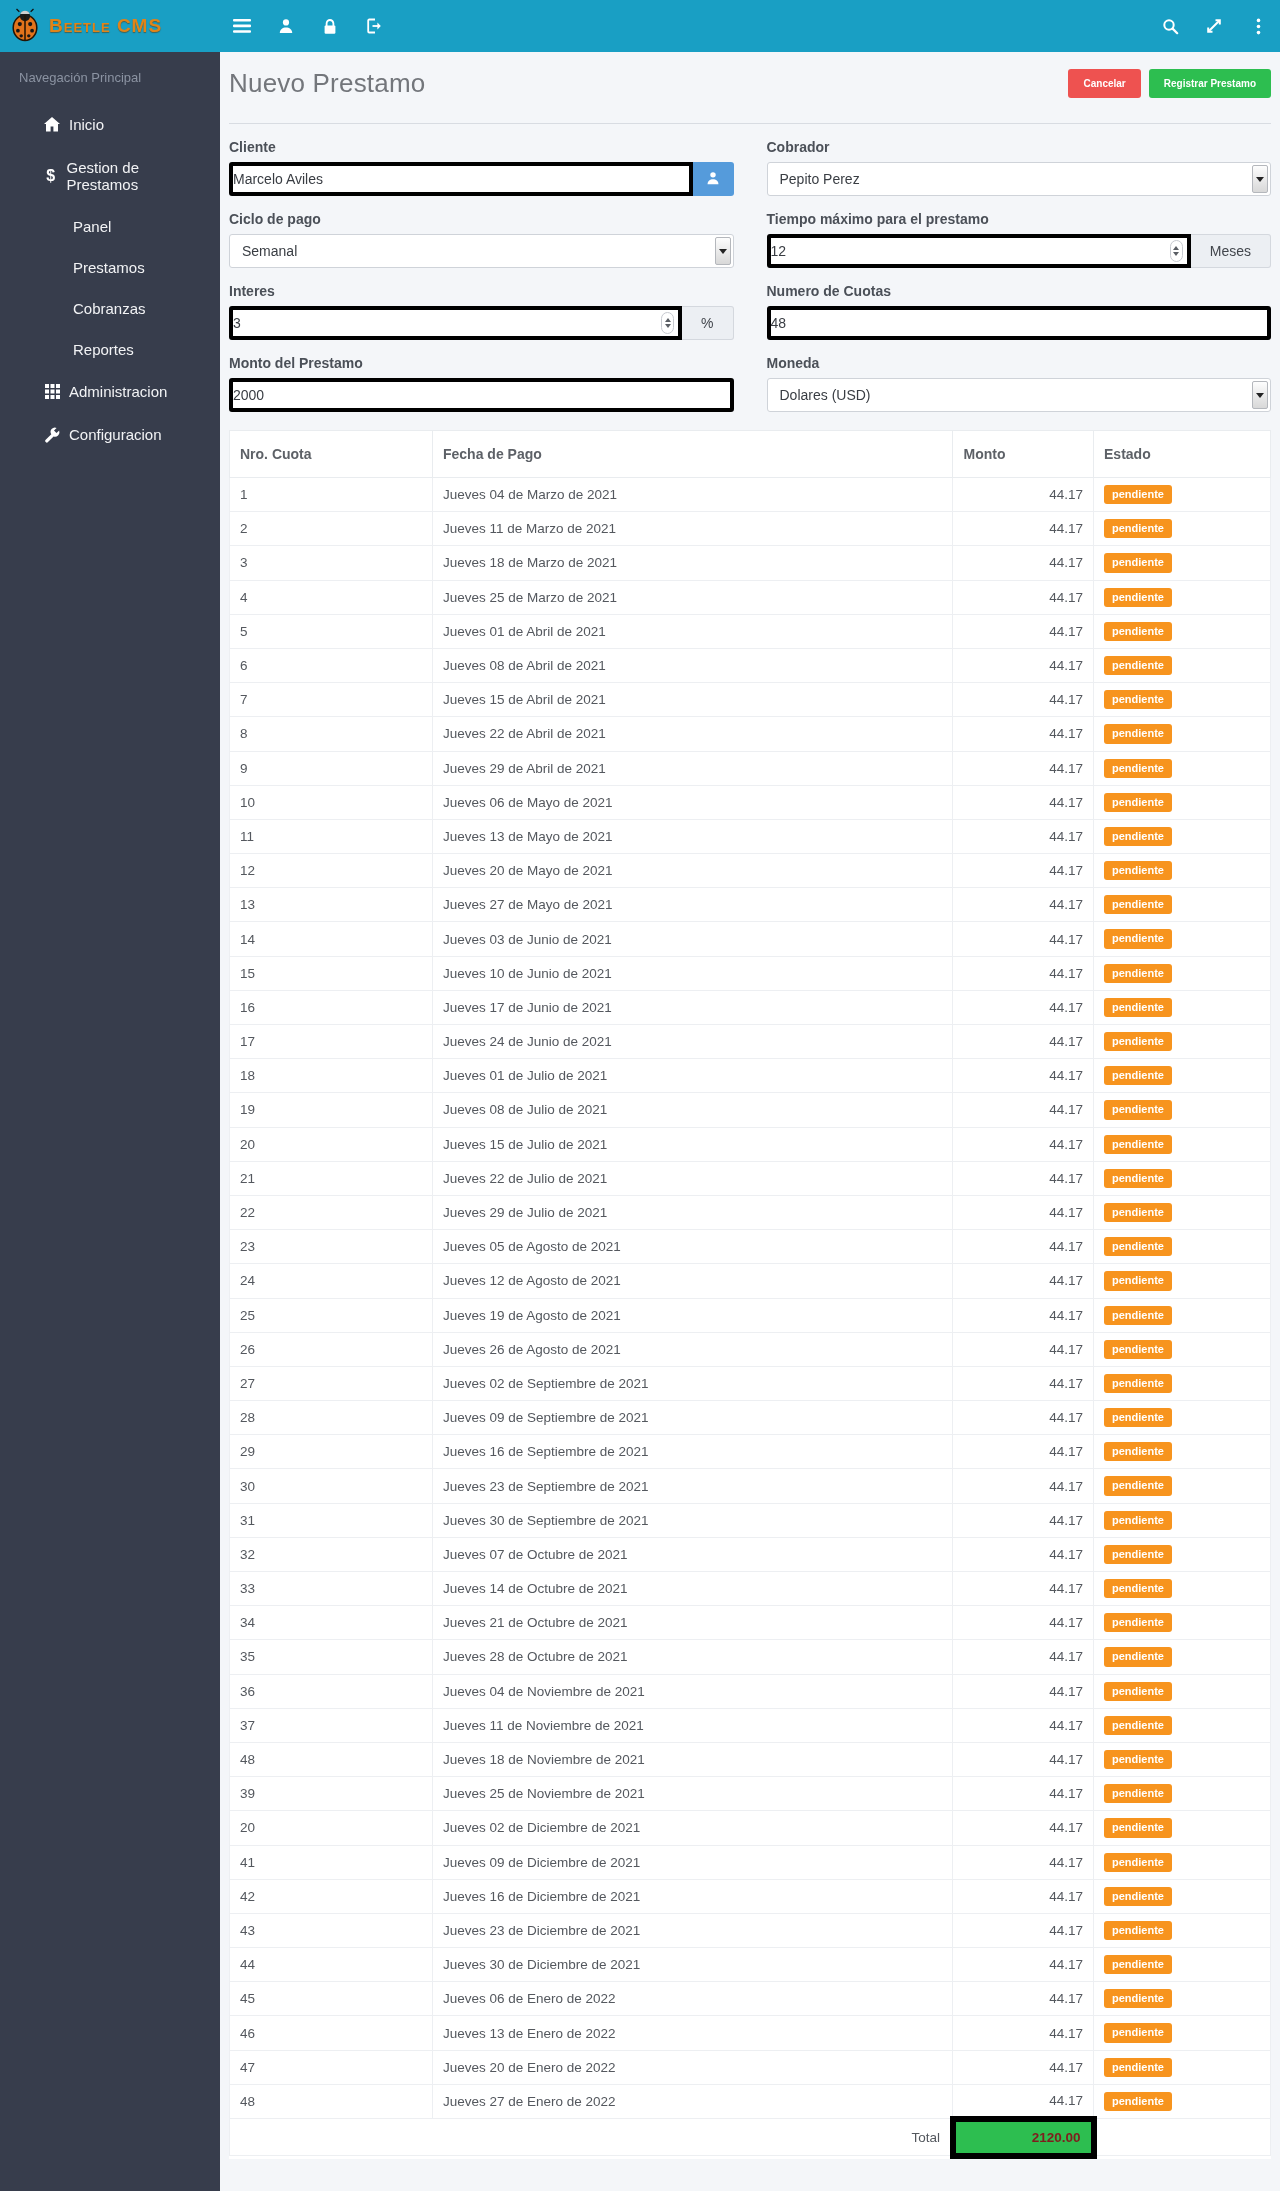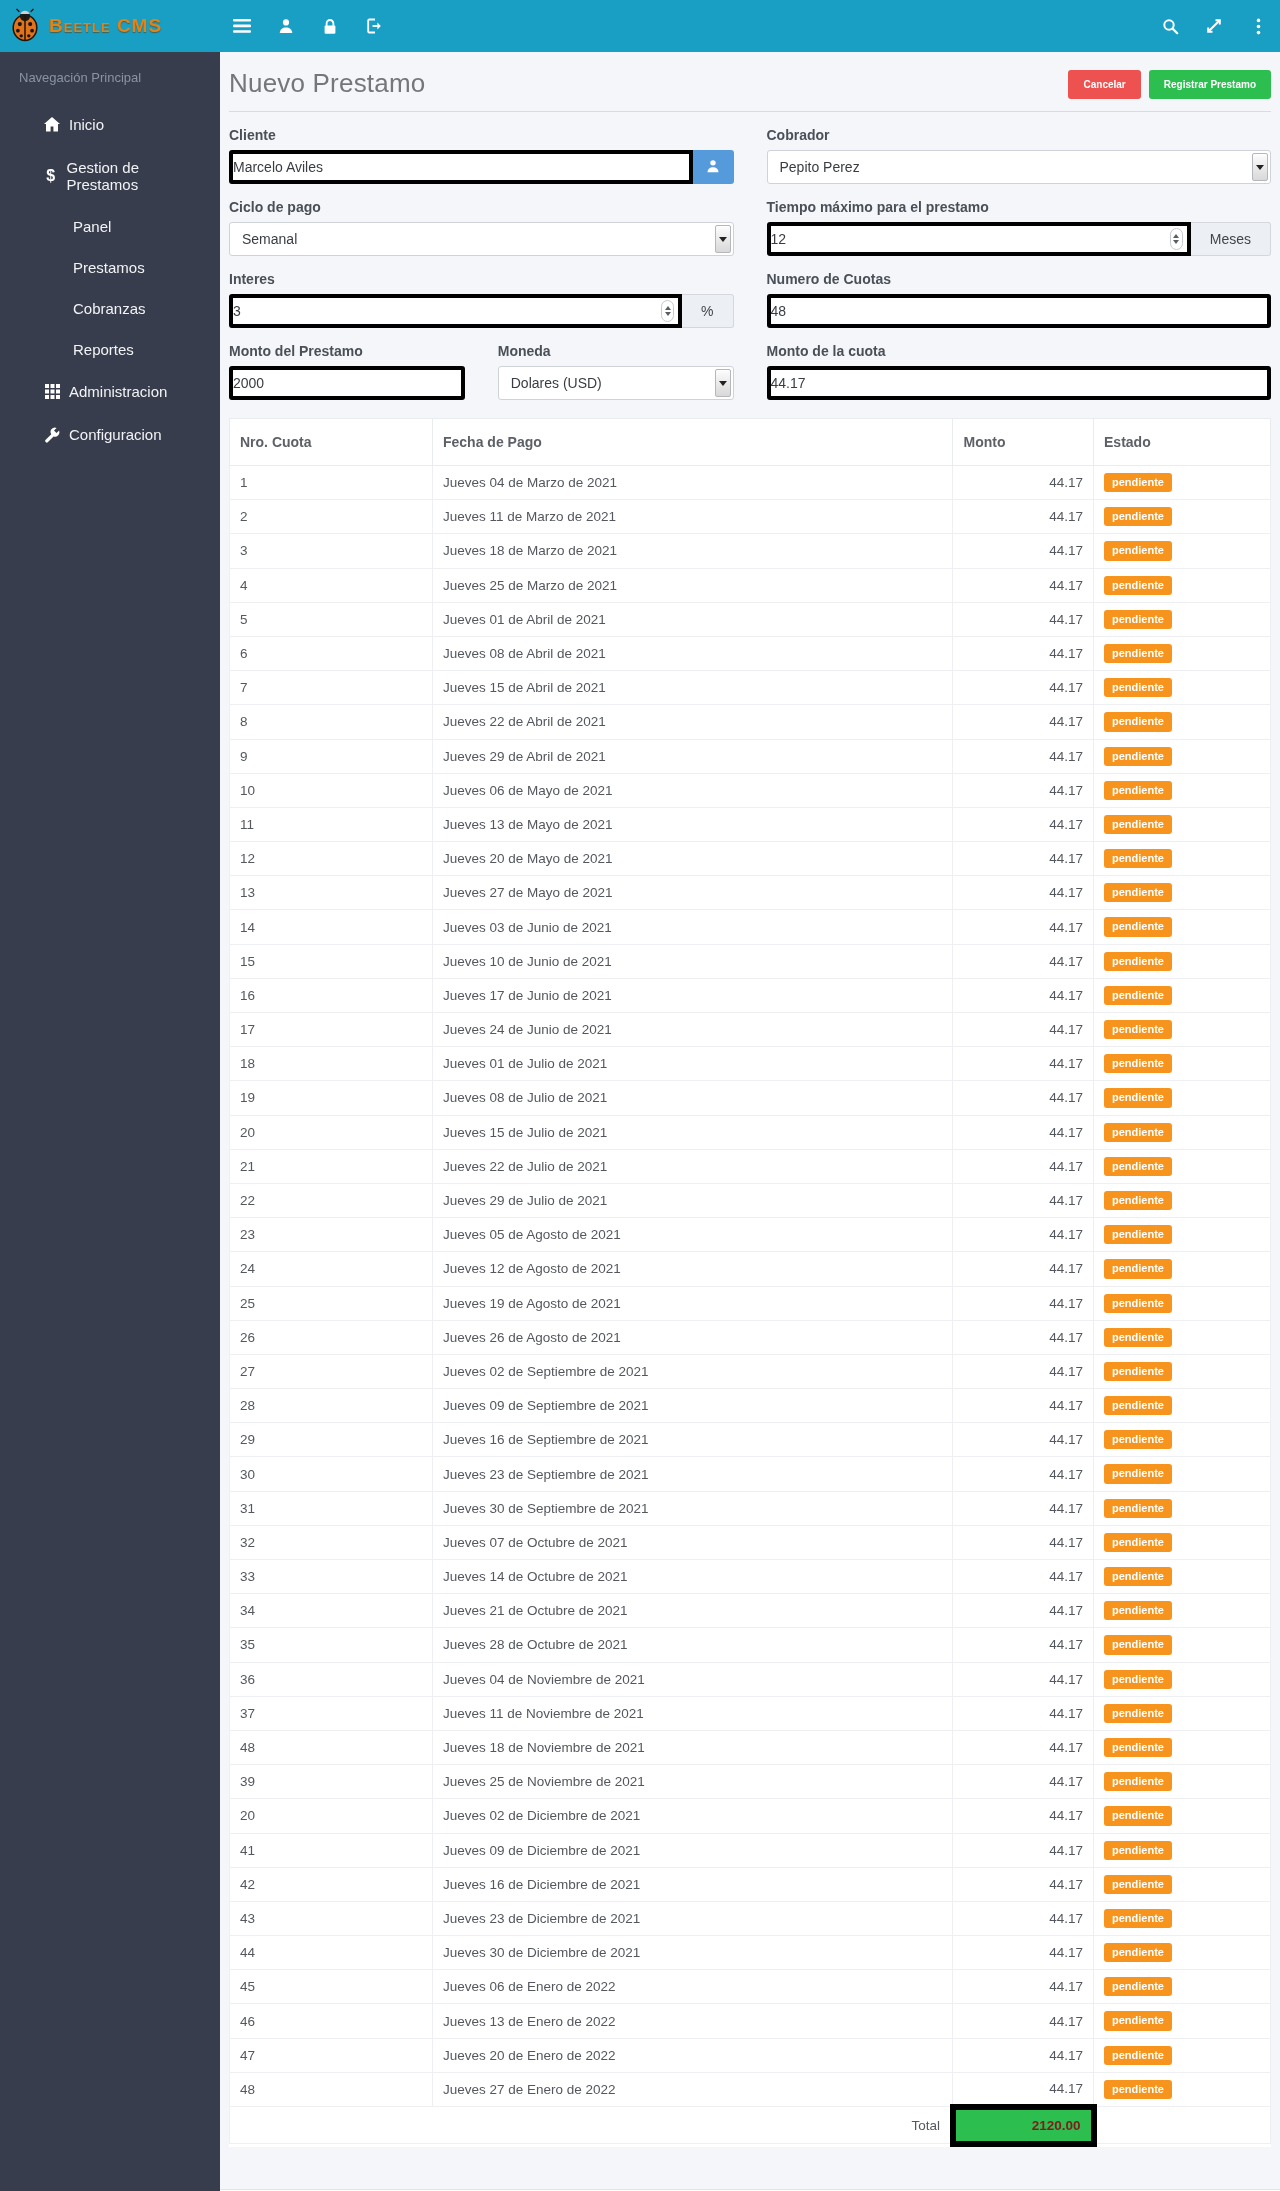--- a/index.html
+++ b/index.html
@@ -30,21 +30,21 @@
   #side-menu li { display:flex; align-items:center; gap:8px; cursor:pointer; }
   #side-menu li.item { padding:13px 10px 13px 27px; }
   #side-menu li.subitem { padding:12px 10px 12px 57px; }
   .micon { width:18px; display:inline-flex; justify-content:center; align-items:center; }
   .micon svg { display:block; }
   .micon .dollar { font-size:16px; font-weight:bold; color:#fff; line-height:1; }
 
   
   .main-wrap { margin-left:220px; }
   .content { padding:0 9px; }
-  .content-header { display:flex; align-items:flex-end; padding:16px 0 12px; border-bottom:1px solid #d8dce2; }
+  .content-header { display:flex; align-items:center; padding:16px 0 24px; border-bottom:1px solid #d8dce2; }
   .content-header h1 { font-size:26px; font-weight:normal; color:#73767b; margin:0; letter-spacing:.2px; }
   .actions { margin-left:auto; display:flex; gap:8px; }
   .btn { border:none; border-radius:3px; color:#fff; font-weight:bold; font-size:10px;
     padding:9px 15px; cursor:pointer; font-family:inherit; }
   .btn.red { background:#ee5250; }
   .btn.green { background:#2dbe50; }
 
   
   .frow { display:flex; gap:33px;align-items:center; }
   .fcol { flex:1; min-width:0; }
@@ -321,26 +321,20 @@
               </div>
             </div>
             <div class="half">
               <label>Moneda</label>
               <div class="selectbox">
                 <span>Dolares (USD)</span>
                 <span class="sel-arrow"></span>
               </div>
             </div>
           </div>
-          <div class="fcol">
-            <label>Monto de la cuota</label>
-            <div class="ibox">
-              <input class="txt" value="44.17" style="">
-            </div>
-          </div>
         </div>
       </div>
 
       <table class="cuotas">
         <colgroup>
           <col style="width:19.5%">
             <col style="width:50%">
             <col style="width:13.5%">
             <col style="width:17%">
         </colgroup>

